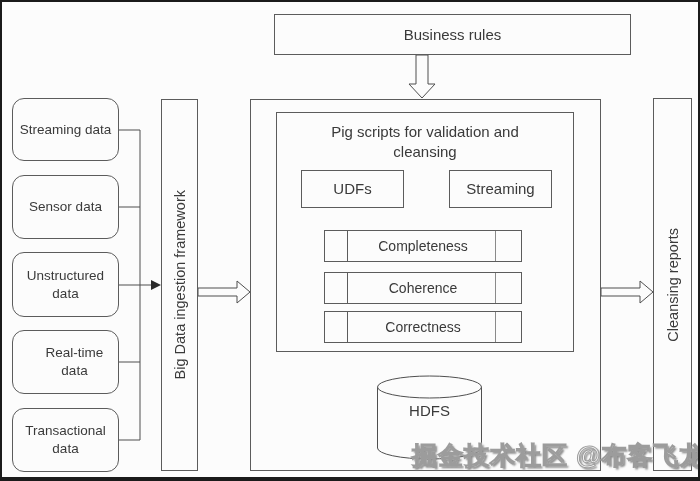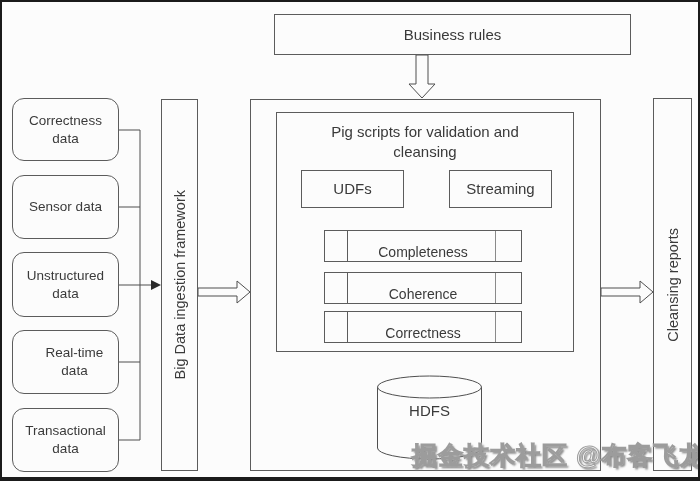--- a/index.html
+++ b/index.html
@@ -86,21 +86,20 @@
     color: #3a3a3a;
   }
   .small-box {
     font-size: 15px;
   }
   .check {
     left: 322px;
     width: 198px;
     height: 32px;
     font-size: 14px;
-    align-items: flex-end;
   }
   .check::before {
     content: "";
     position: absolute;
     left: 22px; top: 0; bottom: 0;
     width: 1px;
     background: #5c5c5c;
   }
   .check::after {
     content: "";
@@ -161,21 +160,21 @@
       <line x1="479.5" y1="385" x2="479.5" y2="446" stroke="#4f4f4f" stroke-width="1"></line>
       <ellipse cx="427.5" cy="385" rx="52" ry="11" fill="#fcfcfc" stroke="#4f4f4f" stroke-width="1"></ellipse>
     </g>
   </svg>
 
   <div class="box business">
     <span>Business rules</span>
   </div>
 
   <div class="box rounded" style="top:96px;height:63px;">
-    <span>Correctness data</span>
+    <span>Streaming data</span>
   </div>
   <div class="box rounded" style="top:173px;height:64px;">
     <span>Sensor data</span>
   </div>
   <div class="box rounded" style="top:250px;height:65px;">
     <span>Unstructured data</span>
   </div>
   <div class="box rounded" style="top:328px;height:64px;padding-left:24px;">
     <span>Real-time data</span>
   </div>

